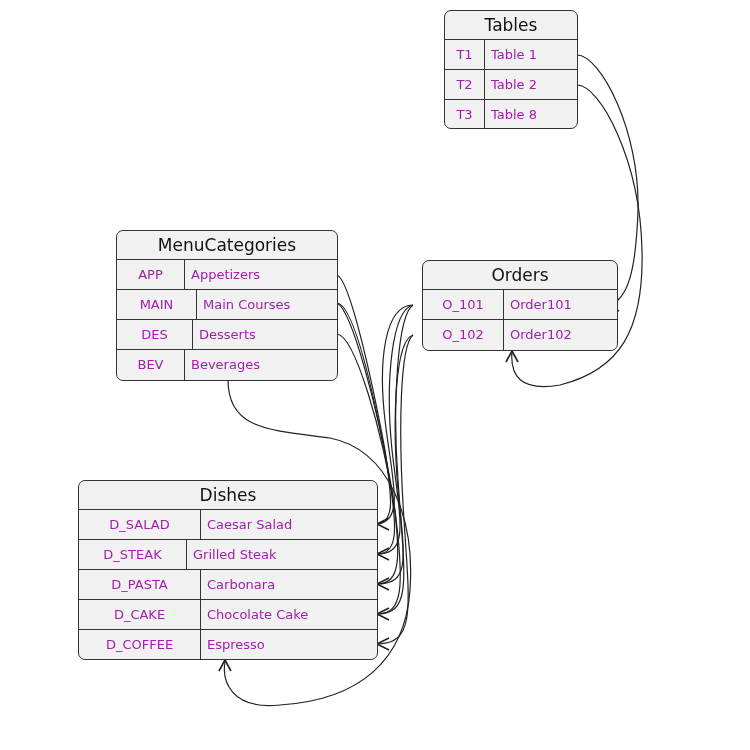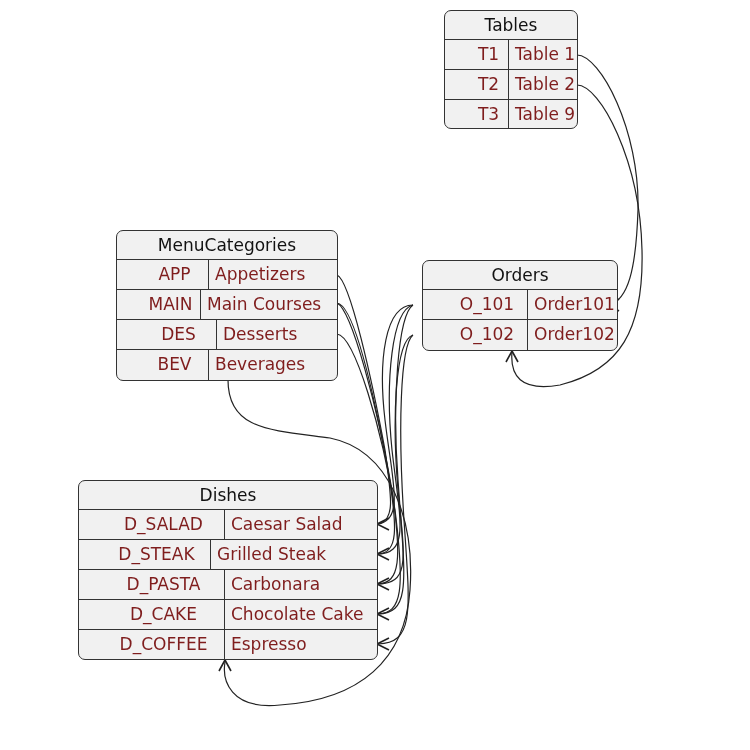--- a/index.html
+++ b/index.html
@@ -2,22 +2,22 @@
 <html><head>
   <meta charset="utf-8">
   <style>
     html, body { margin: 0; padding: 0; background: #ffffff; }
     body { width: 750px; height: 750px; position: relative; overflow: hidden;
            font-family: "DejaVu Sans", sans-serif; }
     .entity { position: absolute; background: #f1f1f1; border: 1px solid #333333;
               border-radius: 7px; box-sizing: border-box; overflow: hidden; }
     .entity .hdr { height: 29px; line-height: 29px; text-align: center; font-size: 17px;
                    color: #111; border-bottom: 1px solid #333333; box-sizing: border-box; }
-    .entity .row { display: flex; height: 30px; line-height: 29px; font-size: 17px; color: #7f1d1d;
-                   border-bottom: 1px solid #333333; box-sizing: border-box; padding-left: 24px; }
+    .entity .row { display: flex; height: 30px; line-height: 29px; font-size: 13px; color: #a21caf;
+                   border-bottom: 1px solid #333333; box-sizing: border-box; }
     .entity .row:last-child { border-bottom: none; }
     .entity .k { text-align: center; border-right: 1px solid #333333; box-sizing: border-box; flex: none; }
     .entity .v { padding-left: 6px; white-space: nowrap; }
     svg#links { position: absolute; left: 0; top: 0; }
     svg#links path.edge { fill: none; stroke: #222222; stroke-width: 1.2; }
     svg#links path.head { fill: none; stroke: #222222; stroke-width: 1.6; }
   </style>
 </head>
 <body>
 
@@ -53,32 +53,32 @@
   <div class="row">
     <div class="k" style="width:40px">T1</div>
     <div class="v">Table 1</div>
   </div>
   <div class="row">
     <div class="k" style="width:40px">T2</div>
     <div class="v">Table 2</div>
   </div>
   <div class="row">
     <div class="k" style="width:40px">T3</div>
-    <div class="v">Table 9</div>
+    <div class="v">Table 8</div>
   </div>
 </div>
 
 <div class="entity" style="left:116px; top:230px; width:222px; height:151px;">
   <div class="hdr">MenuCategories</div>
   <div class="row">
     <div class="k" style="width:68px">APP</div>
     <div class="v">Appetizers</div>
   </div>
   <div class="row">
-    <div class="k" style="width:60px">MAIN</div>
+    <div class="k" style="width:80px">MAIN</div>
     <div class="v">Main Courses</div>
   </div>
   <div class="row">
     <div class="k" style="width:76px">DES</div>
     <div class="v">Desserts</div>
   </div>
   <div class="row">
     <div class="k" style="width:68px">BEV</div>
     <div class="v">Beverages</div>
   </div>

